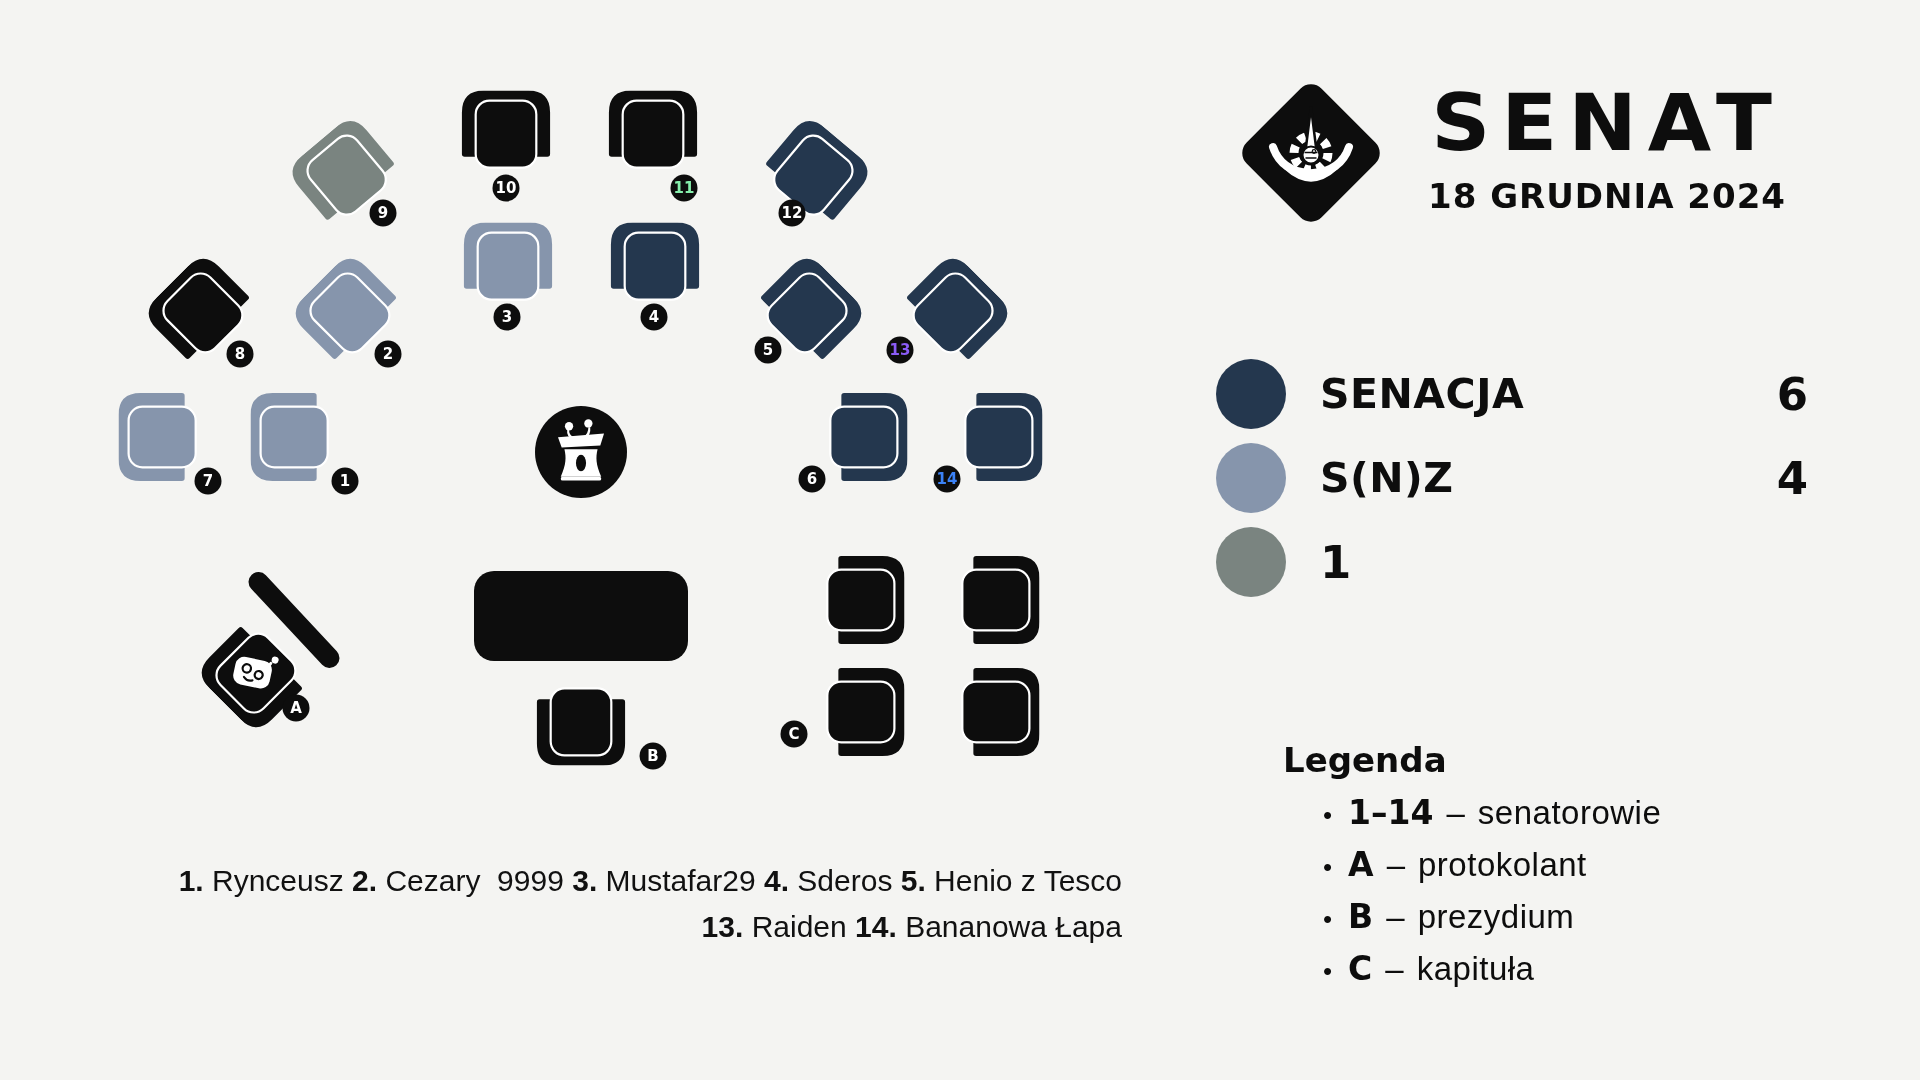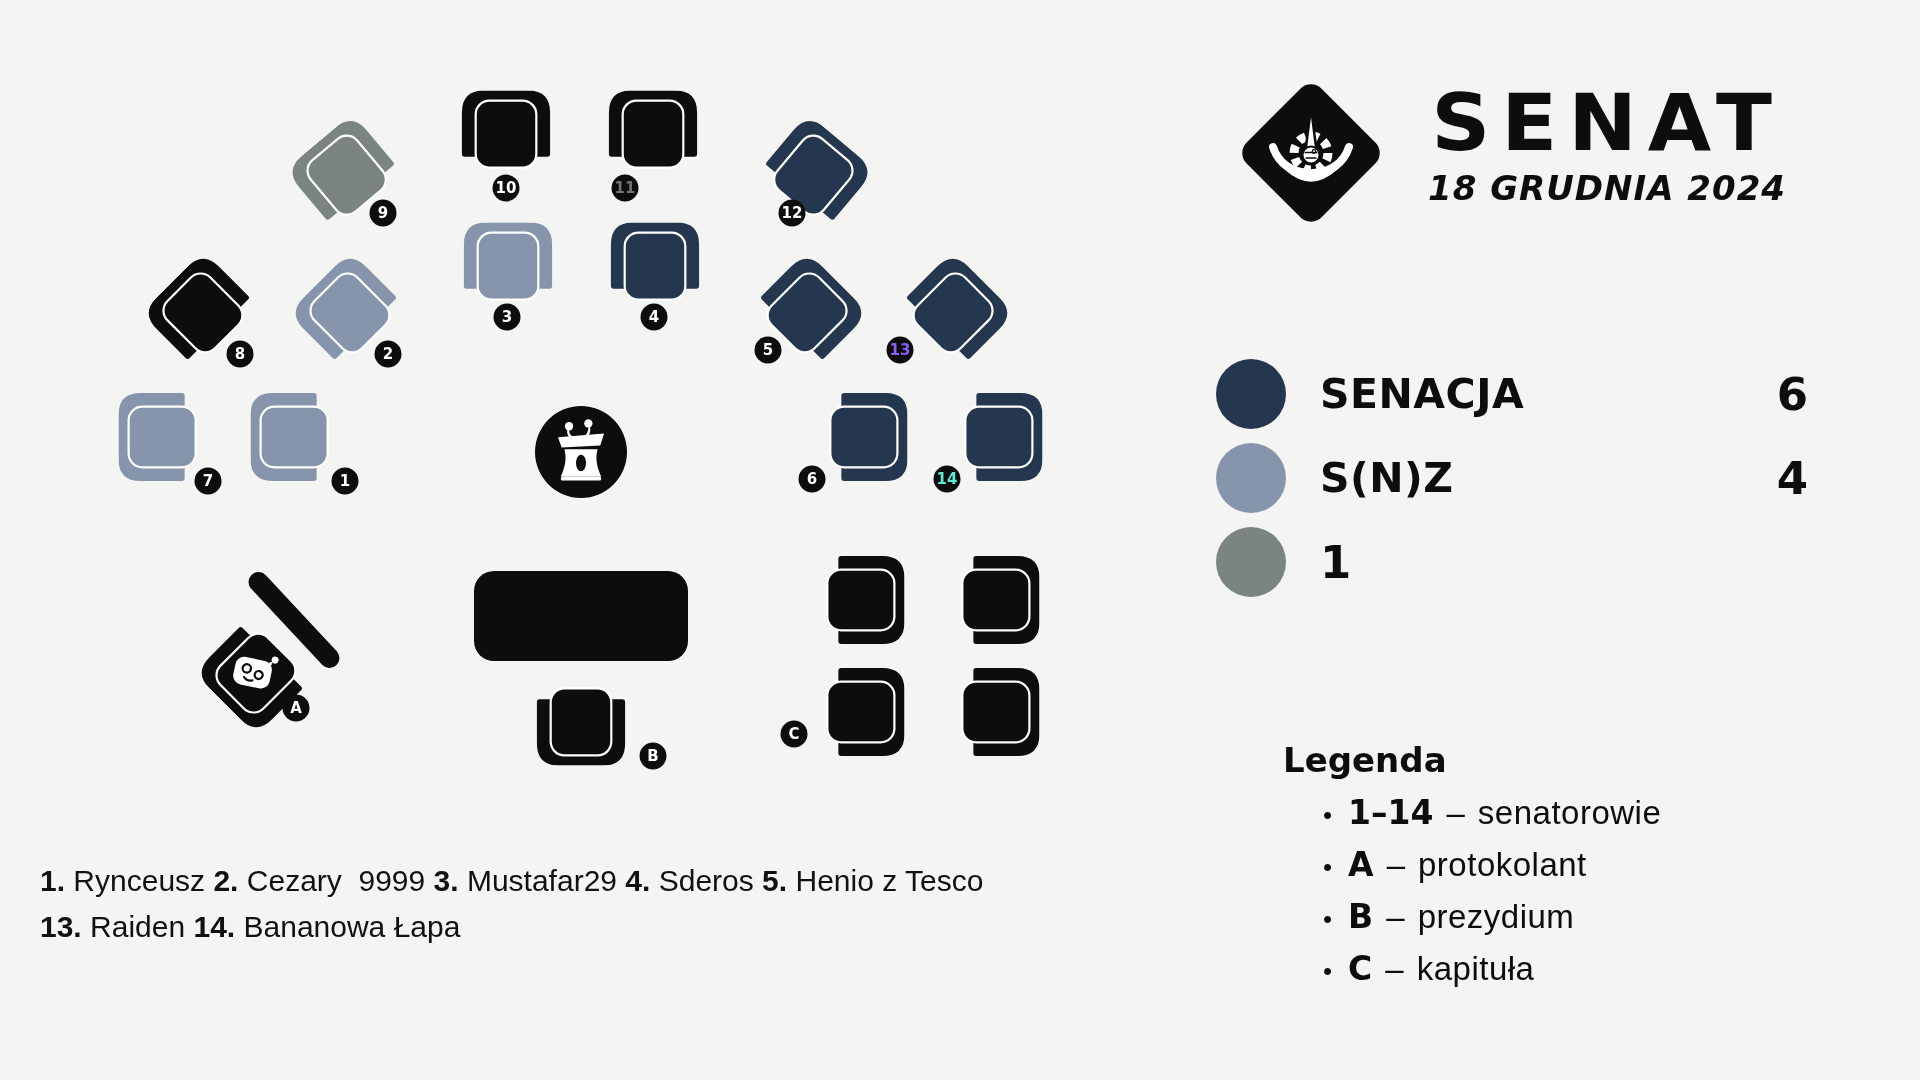--- a/index.html
+++ b/index.html
@@ -16,41 +16,41 @@
   #podium{position:absolute;border-radius:50%;transform:translate(-50%,-50%);}
   #desk-a,#table-b{position:absolute;}
   #robot{position:absolute;transform-origin:center;}
 
   
   #logo{position:absolute;left:1222px;top:64px;}
   #title-text{position:absolute;left:1406px;top:82px;width:402px;text-align:center;}
   #event-title{font-family:"DejaVu Sans",sans-serif;font-weight:800;font-size:82px;
                line-height:82px;letter-spacing:11px;transform:scaleY(.95);white-space:nowrap;}
   #event-date{font-family:"DejaVu Sans",sans-serif;font-weight:800;font-size:34px;
-              letter-spacing:1px;margin-top:4px;white-space:nowrap;font-style:italic;}
+              letter-spacing:1px;margin-top:12px;white-space:nowrap;}
 
   
   #legend-rows{position:absolute;left:1216px;top:352px;width:592px;}
   .party-row{display:flex;align-items:center;height:84px;}
   .party-dot{width:70px;height:70px;border-radius:50%;margin-right:34px;flex:0 0 auto;}
   .party-name{font-family:"DejaVu Sans",sans-serif;font-weight:800;font-size:41px;
               letter-spacing:.5px;flex:1;white-space:nowrap;}
   .party-count{font-family:"DejaVu Sans",sans-serif;font-weight:800;font-size:45px;}
 
   
   #legenda{position:absolute;left:1283px;top:740px;width:560px;}
   #legenda-heading{font-family:"DejaVu Sans",sans-serif;font-weight:800;font-size:34px;}
   .legenda-item{display:flex;align-items:baseline;margin:13px 0 0 40px;}
   .legenda-bullet{font-size:26px;margin-right:16px;}
   .legenda-term{font-family:"DejaVu Sans",sans-serif;font-weight:800;font-size:33px;}
   .legenda-sep{margin:0 13px;font-size:33px;font-weight:400;}
   .legenda-desc{font-size:33px;font-weight:400;letter-spacing:.5px;}
 
   
-  #roster{position:absolute;left:40px;top:858px;width:1082px;text-align:left;
+  #roster{position:absolute;left:40px;top:858px;width:1082px;text-align:right;
           font-size:30px;color:#111;}
   .roster-line{line-height:46px;white-space:pre-wrap;}
   .roster-num{font-weight:700;}
 </style>
 </head>
 <body style="background: rgb(244, 244, 242);">
 
 <div id="stage">
 
   <div id="chamber">
@@ -199,24 +199,24 @@
       <div class="badge" style="left: 345px; top: 481px; background: rgb(13, 13, 13); color: rgb(255, 255, 255);">1</div>
       <div class="badge" style="left: 388px; top: 354px; background: rgb(13, 13, 13); color: rgb(255, 255, 255);">2</div>
       <div class="badge" style="left: 507px; top: 317px; background: rgb(13, 13, 13); color: rgb(255, 255, 255);">3</div>
       <div class="badge" style="left: 654px; top: 317px; background: rgb(13, 13, 13); color: rgb(255, 255, 255);">4</div>
       <div class="badge" style="left: 768px; top: 350px; background: rgb(13, 13, 13); color: rgb(255, 255, 255);">5</div>
       <div class="badge" style="left: 812px; top: 479px; background: rgb(13, 13, 13); color: rgb(255, 255, 255);">6</div>
       <div class="badge" style="left: 208px; top: 481px; background: rgb(13, 13, 13); color: rgb(255, 255, 255);">7</div>
       <div class="badge" style="left: 240px; top: 354px; background: rgb(13, 13, 13); color: rgb(255, 255, 255);">8</div>
       <div class="badge" style="left: 383px; top: 213px; background: rgb(13, 13, 13); color: rgb(255, 255, 255);">9</div>
       <div class="badge" style="left: 506px; top: 188px; background: rgb(13, 13, 13); color: rgb(255, 255, 255);">10</div>
-      <div class="badge" style="left: 625px; top: 188px; background: rgb(13, 13, 13); color: #737373;">11</div>
+      <div class="badge" style="left: 684px; top: 188px; background: rgb(13, 13, 13); color: #86efac;">11</div>
       <div class="badge" style="left: 792px; top: 213px; background: rgb(13, 13, 13); color: rgb(255, 255, 255);">12</div>
       <div class="badge" style="left: 900px; top: 350px; background: rgb(13, 13, 13); color: #8b5cf6;">13</div>
-      <div class="badge" style="left: 947px; top: 479px; background: rgb(13, 13, 13); color: #5eead4;">14</div>
+      <div class="badge" style="left: 947px; top: 479px; background: rgb(13, 13, 13); color: #3b82f6;">14</div>
       <div class="badge" style="left: 296px; top: 708px; background: rgb(13, 13, 13); color: rgb(255, 255, 255);">A</div>
       <div class="badge" style="left: 653px; top: 756px; background: rgb(13, 13, 13); color: rgb(255, 255, 255);">B</div>
       <div class="badge" style="left: 794px; top: 734px; background: rgb(13, 13, 13); color: rgb(255, 255, 255);">C</div>
     </div>
 
   <svg id="logo" width="178" height="178" viewBox="0 0 178 178">
     <rect x="36" y="36" width="106" height="106" rx="15" fill="#0d0d0d" transform="rotate(45 89 89)"></rect>
     <g transform="translate(39,37)">
       <circle cx="50" cy="52" r="17" fill="none" stroke="#ffffff" stroke-width="9" stroke-dasharray="7.5 5.8"></circle>
       <circle cx="50" cy="52" r="12" fill="#0d0d0d"></circle>

